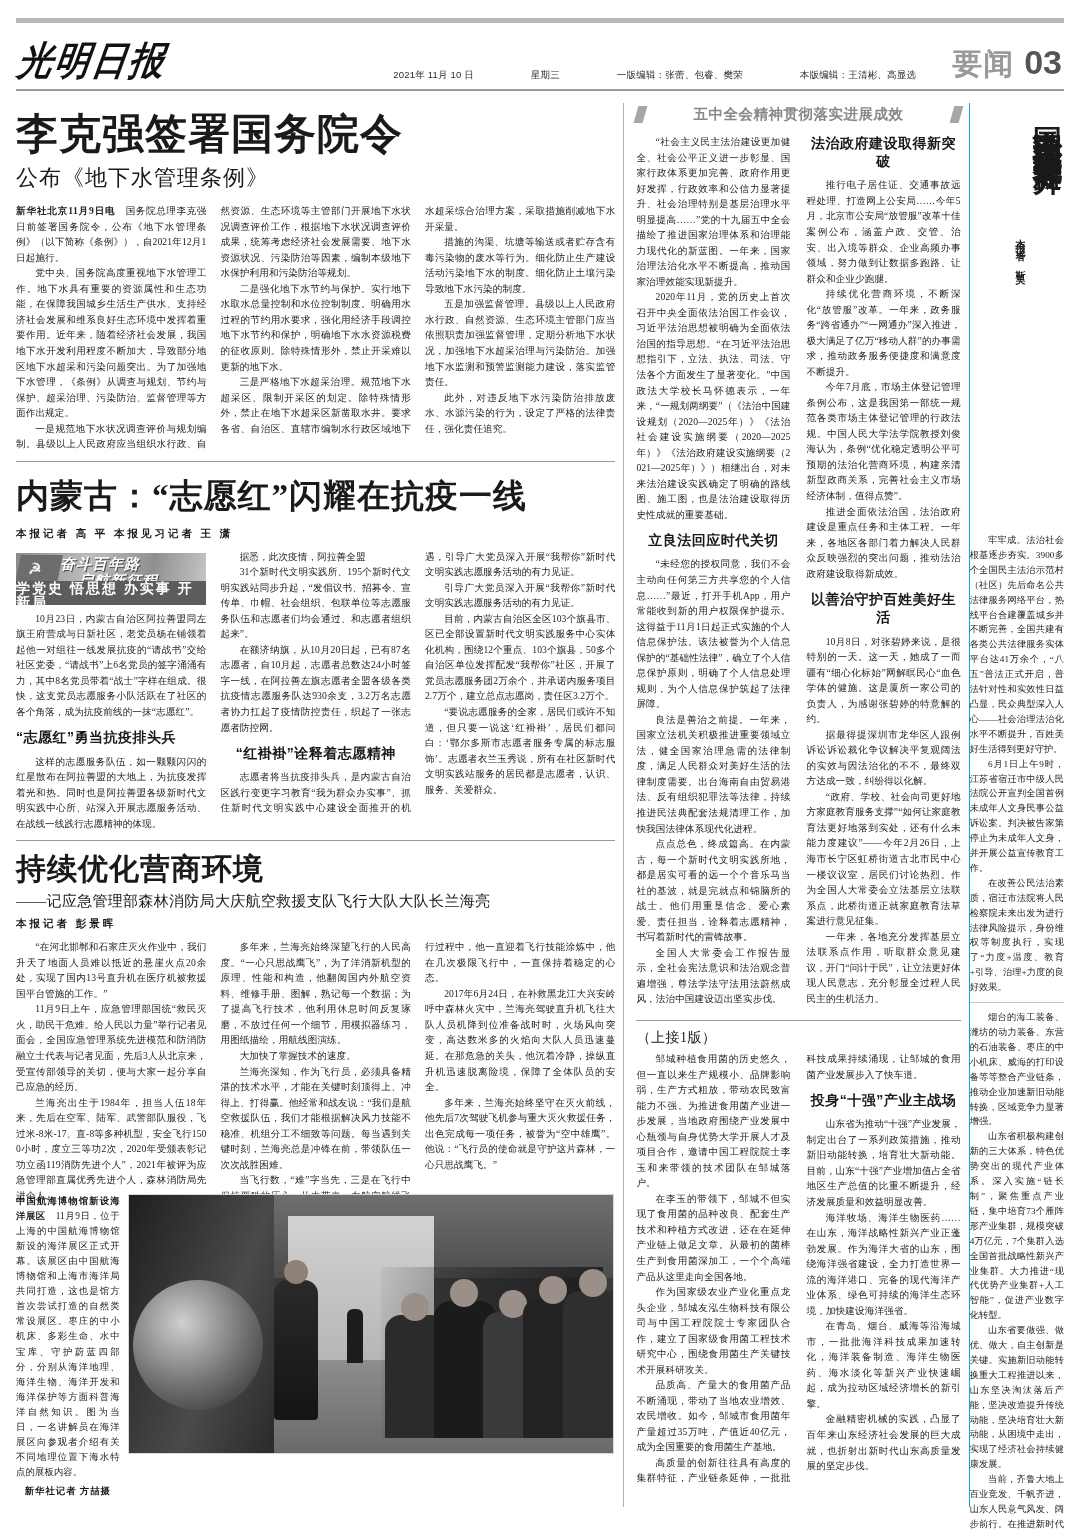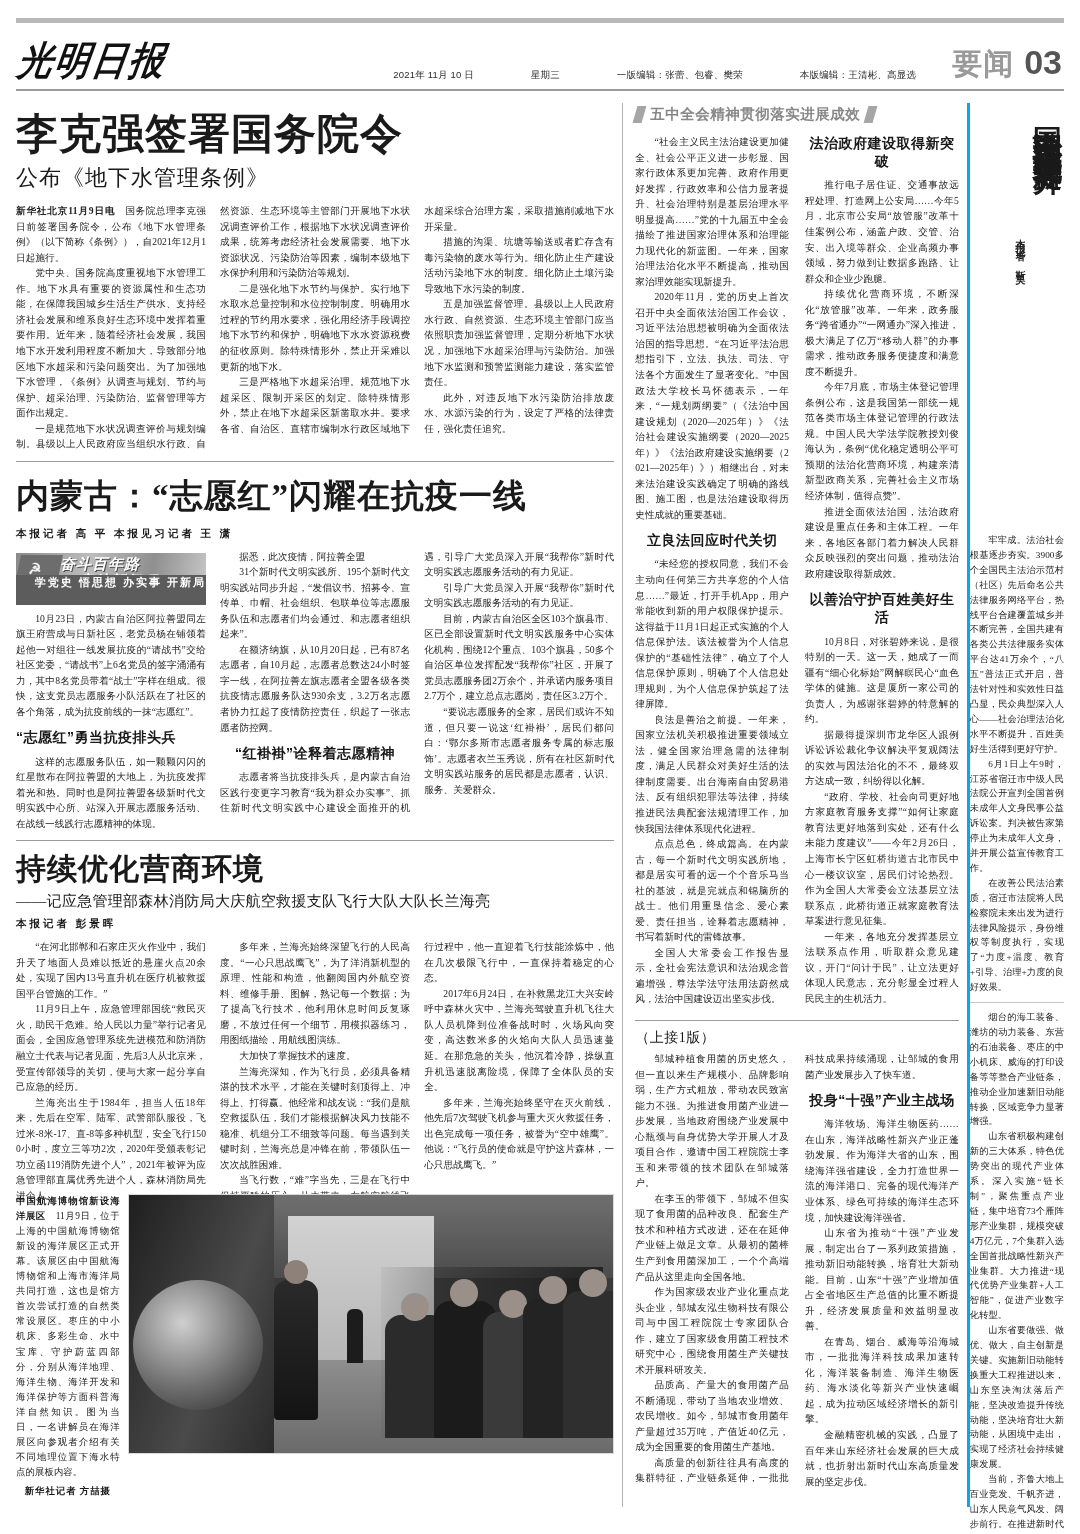--- a/index.html
+++ b/index.html
@@ -30,21 +30,21 @@
   .mast-mid span{margin-right:10px;margin-left:44px;}
   .mast-right{display:flex;align-items:baseline;gap:10px;padding-bottom:0px;}
   .section-name{font-size:30px;font-weight:bold;color:#9a9a9a;letter-spacing:1px;}
   .page-no{font-size:34px;font-weight:bold;color:#555;font-family:"Liberation Sans",sans-serif;}
   .mast-rule{height:2px;background:#9b9b9b;margin-top:4px;}
 
   
   .body-grid{display:flex;margin-top:12px;height:1404px;gap:8px;}
   .col-left{width:610px;position:relative;}
   .col-right{width:330px;position:relative;padding-left:12px;border-left:1px solid #b0b0b0;}
-  .col-far{width:96px;position:relative;border-left:3px solid #0ea5e9;}
+  .col-far{width:96px;position:relative;border-left:1px solid #0ea5e9;}
 
   
   h1.head-main{
     font-family:"Liberation Sans","DejaVu Sans",sans-serif;
     font-size:42px;font-weight:bold;margin:8px 0 6px 0;letter-spacing:1px;line-height:1.1;
   }
   h2.sub-main{
     font-family:"Liberation Sans",sans-serif;
     font-size:22px;font-weight:normal;margin:0 0 10px 0;letter-spacing:1px;
   }
@@ -88,28 +88,28 @@
   .banner .flag{
     position:absolute;left:2px;top:2px;width:42px;height:28px;
     background:#6d6d6d;transform:skewX(-12deg);
   }
   .banner .hs{position:absolute;left:12px;top:7px;color:#efefef;font-size:15px;font-weight:bold;}
   .banner .l1{position:absolute;left:44px;top:2px;color:#fff;font-size:15px;font-weight:bold;
     font-style:italic;letter-spacing:1px;text-shadow:1px 1px 0 #4a4a4a;font-family:"Liberation Sans",sans-serif;}
   .banner .l2{position:absolute;left:62px;top:19px;color:#fff;font-size:15px;font-weight:bold;
     font-style:italic;letter-spacing:1px;text-shadow:1px 1px 0 #4a4a4a;font-family:"Liberation Sans",sans-serif;}
   .banner .l3{
-    position:absolute;left:0;bottom:0;width:190px;height:30px;background:#5c5c5c;color:#fff;
-    font-size:11px;text-align:right;line-height:14px;letter-spacing:2px;
+    position:absolute;left:0;bottom:0;width:190px;height:24px;background:#5c5c5c;color:#fff;
+    font-size:14px;text-align:left;line-height:14px;letter-spacing:2px;
     font-family:"Liberation Sans",sans-serif;font-weight:bold;
   }
 
   
   .topic-bar{
-    display:flex;align-items:center;justify-content:flex-start;gap:6px;
+    display:flex;align-items:center;justify-content:space-between;gap:6px;
     margin:2px 0 10px 0;
   }
   .topic-bar .slash{width:9px;height:17px;background:#a6a6a6;transform:skewX(-16deg);}
   .topic-bar .t{font-family:"Liberation Sans",sans-serif;font-size:14.5px;font-weight:bold;color:#888;letter-spacing:.5px;}
 
   
   .vert-wrap{position:relative;height:430px;display:flex;justify-content:flex-end;align-items:flex-start;}
   .vhead{
     writing-mode:vertical-rl;text-orientation:upright;
     font-family:"Liberation Serif",serif;
@@ -301,22 +301,22 @@
 
       <p class="jump">（上接1版）</p>
 
       <div class="cols2">
         <p class="txt">邹城种植食用菌的历史悠久，但一直以来生产规模小、品牌影响弱，生产方式粗放，带动农民致富能力不强。为推进食用菌产业进一步发展，当地政府围绕产业发展中心瓶颈与自身优势大学开展人才及项目合作，邀请中国工程院院士李玉和来带领的技术团队在邹城落户。</p>
         <p class="txt">在李玉的带领下，邹城不但实现了食用菌的品种改良、配套生产技术和种植方式改进，还在在延伸产业链上做足文章。从最初的菌棒生产到食用菌深加工，一个个高端产品从这里走向全国各地。</p>
         <p class="txt">作为国家级农业产业化重点龙头企业，邹城友泓生物科技有限公司与中国工程院院士专家团队合作，建立了国家级食用菌工程技术研究中心，围绕食用菌生产关键技术开展科研攻关。</p>
         <p class="txt">品质高、产量大的食用菌产品不断涌现，带动了当地农业增效、农民增收。如今，邹城市食用菌年产量超过35万吨，产值近40亿元，成为全国重要的食用菌生产基地。</p>
         <p class="txt">高质量的创新往往具有高度的集群特征，产业链条延伸，一批批科技成果持续涌现，让邹城的食用菌产业发展步入了快车道。</p>
         <div class="sec-h">投身“十强”产业主战场</div>
+        <p class="txt">山东省为推动“十强”产业发展，制定出台了一系列政策措施，推动新旧动能转换，培育壮大新动能。目前，山东“十强”产业增加值占全省地区生产总值的比重不断提升，经济发展质量和效益明显改善。</p>
         <p class="txt">海洋牧场、海洋生物医药……在山东，海洋战略性新兴产业正蓬勃发展。作为海洋大省的山东，围绕海洋强省建设，全力打造世界一流的海洋港口、完备的现代海洋产业体系、绿色可持续的海洋生态环境，加快建设海洋强省。</p>
-        <p class="txt">山东省为推动“十强”产业发展，制定出台了一系列政策措施，推动新旧动能转换，培育壮大新动能。目前，山东“十强”产业增加值占全省地区生产总值的比重不断提升，经济发展质量和效益明显改善。</p>
         <p class="txt">在青岛、烟台、威海等沿海城市，一批批海洋科技成果加速转化，海洋装备制造、海洋生物医药、海水淡化等新兴产业快速崛起，成为拉动区域经济增长的新引擎。</p>
         <p class="txt">金融精密机械的实践，凸显了百年来山东经济社会发展的巨大成就，也折射出新时代山东高质量发展的坚定步伐。</p>
       </div>
     </div>
 
     <div class="col-far far-col">
       <div class="vert-wrap">
         <div class="vbyline">本报记者 靳昊</div>
         <div class="vhead">国家治理法治化水平实现新提升</div>
       </div>

